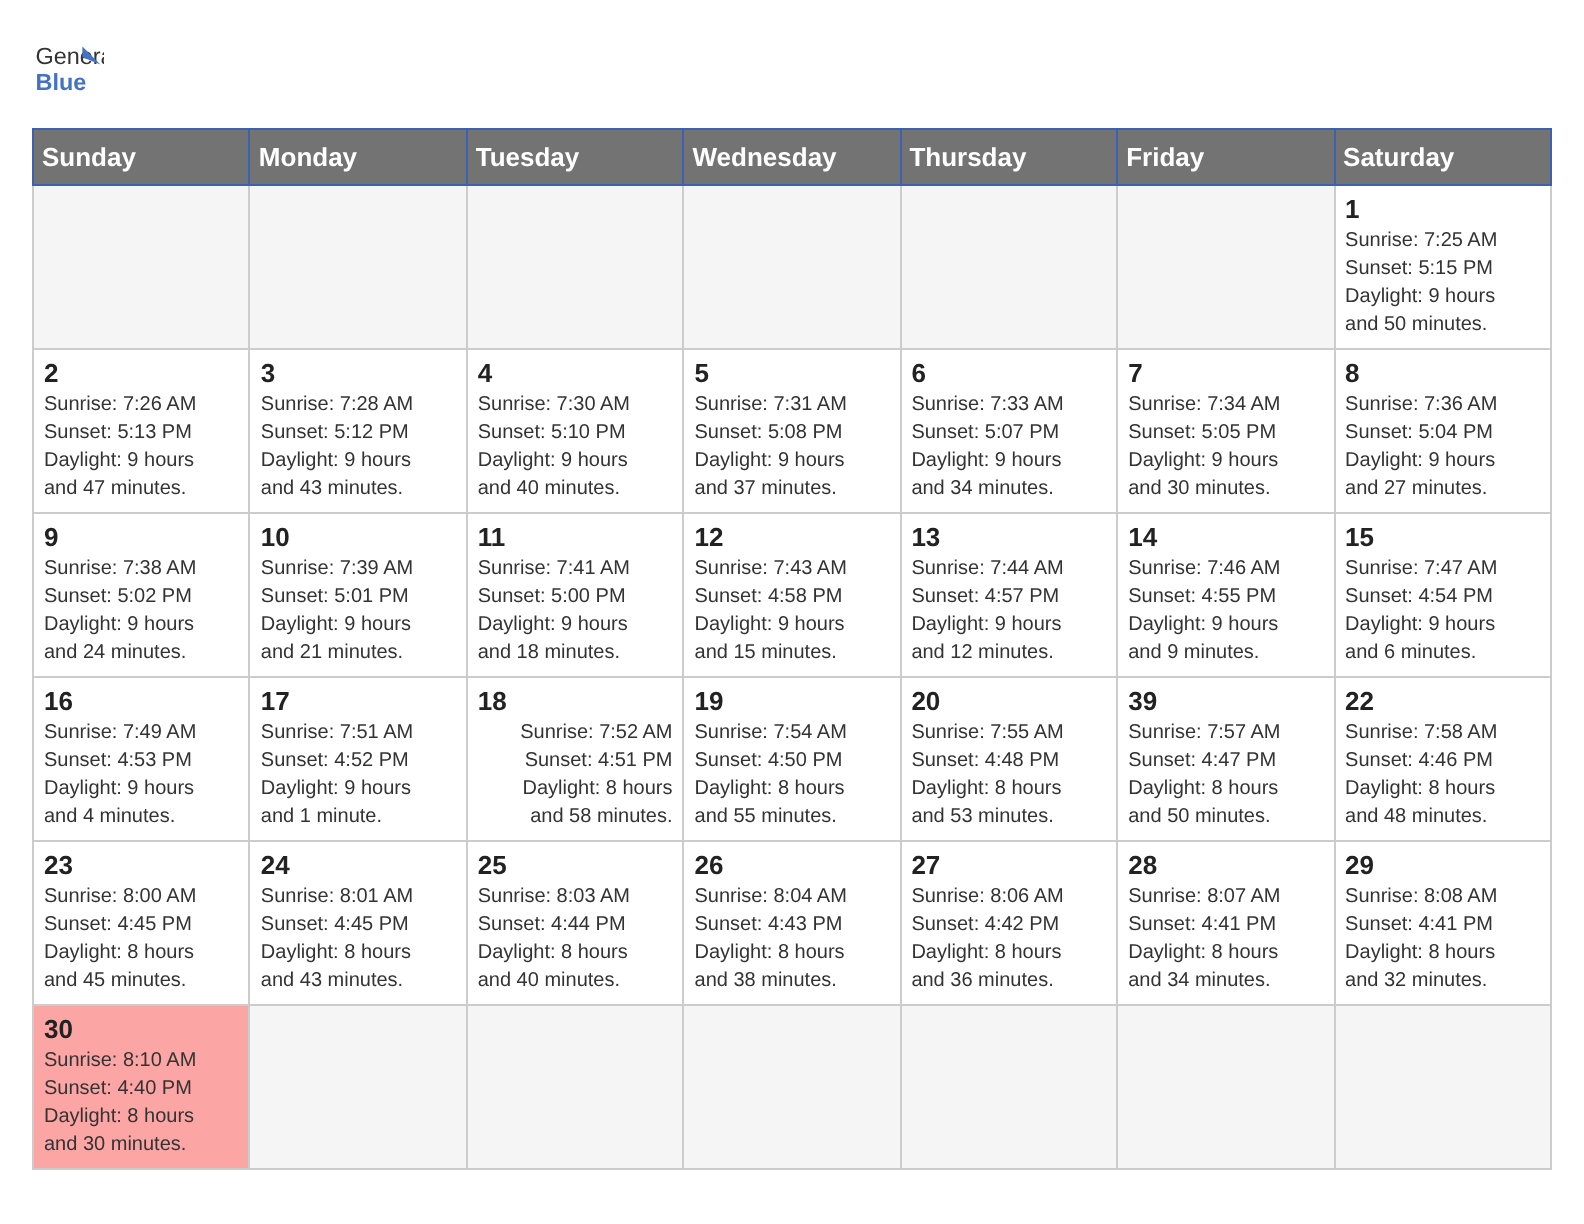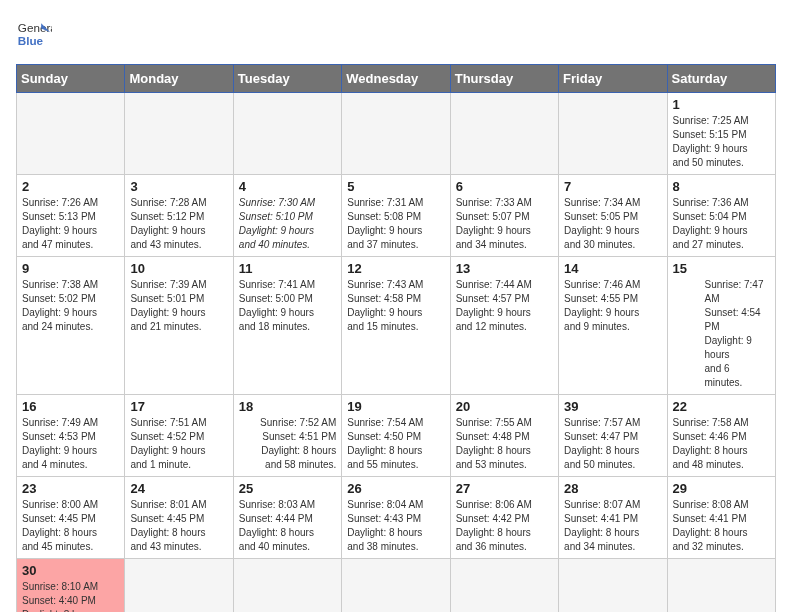--- a/index.html
+++ b/index.html
@@ -138,21 +138,21 @@
         </td>
         <td>
           <span class="day-number">3</span>
           <div class="day-info" style="white-space: pre-line;">Sunrise: 7:28 AM
 Sunset: 5:12 PM
 Daylight: 9 hours
 and 43 minutes.</div>
         </td>
         <td>
           <span class="day-number">4</span>
-          <div class="day-info" style="white-space: pre-line; font-style: italic;">Sunrise: 7:30 AM
+          <div class="day-info" style="white-space: pre-line;">Sunrise: 7:30 AM
 Sunset: 5:10 PM
 Daylight: 9 hours
 and 40 minutes.</div>
         </td>
         <td>
           <span class="day-number">5</span>
           <div class="day-info" style="white-space: pre-line;">Sunrise: 7:31 AM
 Sunset: 5:08 PM
 Daylight: 9 hours
 and 37 minutes.</div>
@@ -217,21 +217,21 @@
         </td>
         <td>
           <span class="day-number">14</span>
           <div class="day-info" style="white-space: pre-line;">Sunrise: 7:46 AM
 Sunset: 4:55 PM
 Daylight: 9 hours
 and 9 minutes.</div>
         </td>
         <td>
           <span class="day-number">15</span>
-          <div class="day-info" style="white-space: pre-line; margin-left: 32px;">Sunrise: 7:47 AM
+          <div class="day-info" style="white-space: pre-line;">Sunrise: 7:47 AM
 Sunset: 4:54 PM
 Daylight: 9 hours
 and 6 minutes.</div>
         </td>
       </tr>
       <tr>
         <td>
           <span class="day-number">16</span>
           <div class="day-info" style="white-space: pre-line;">Sunrise: 7:49 AM
 Sunset: 4:53 PM

